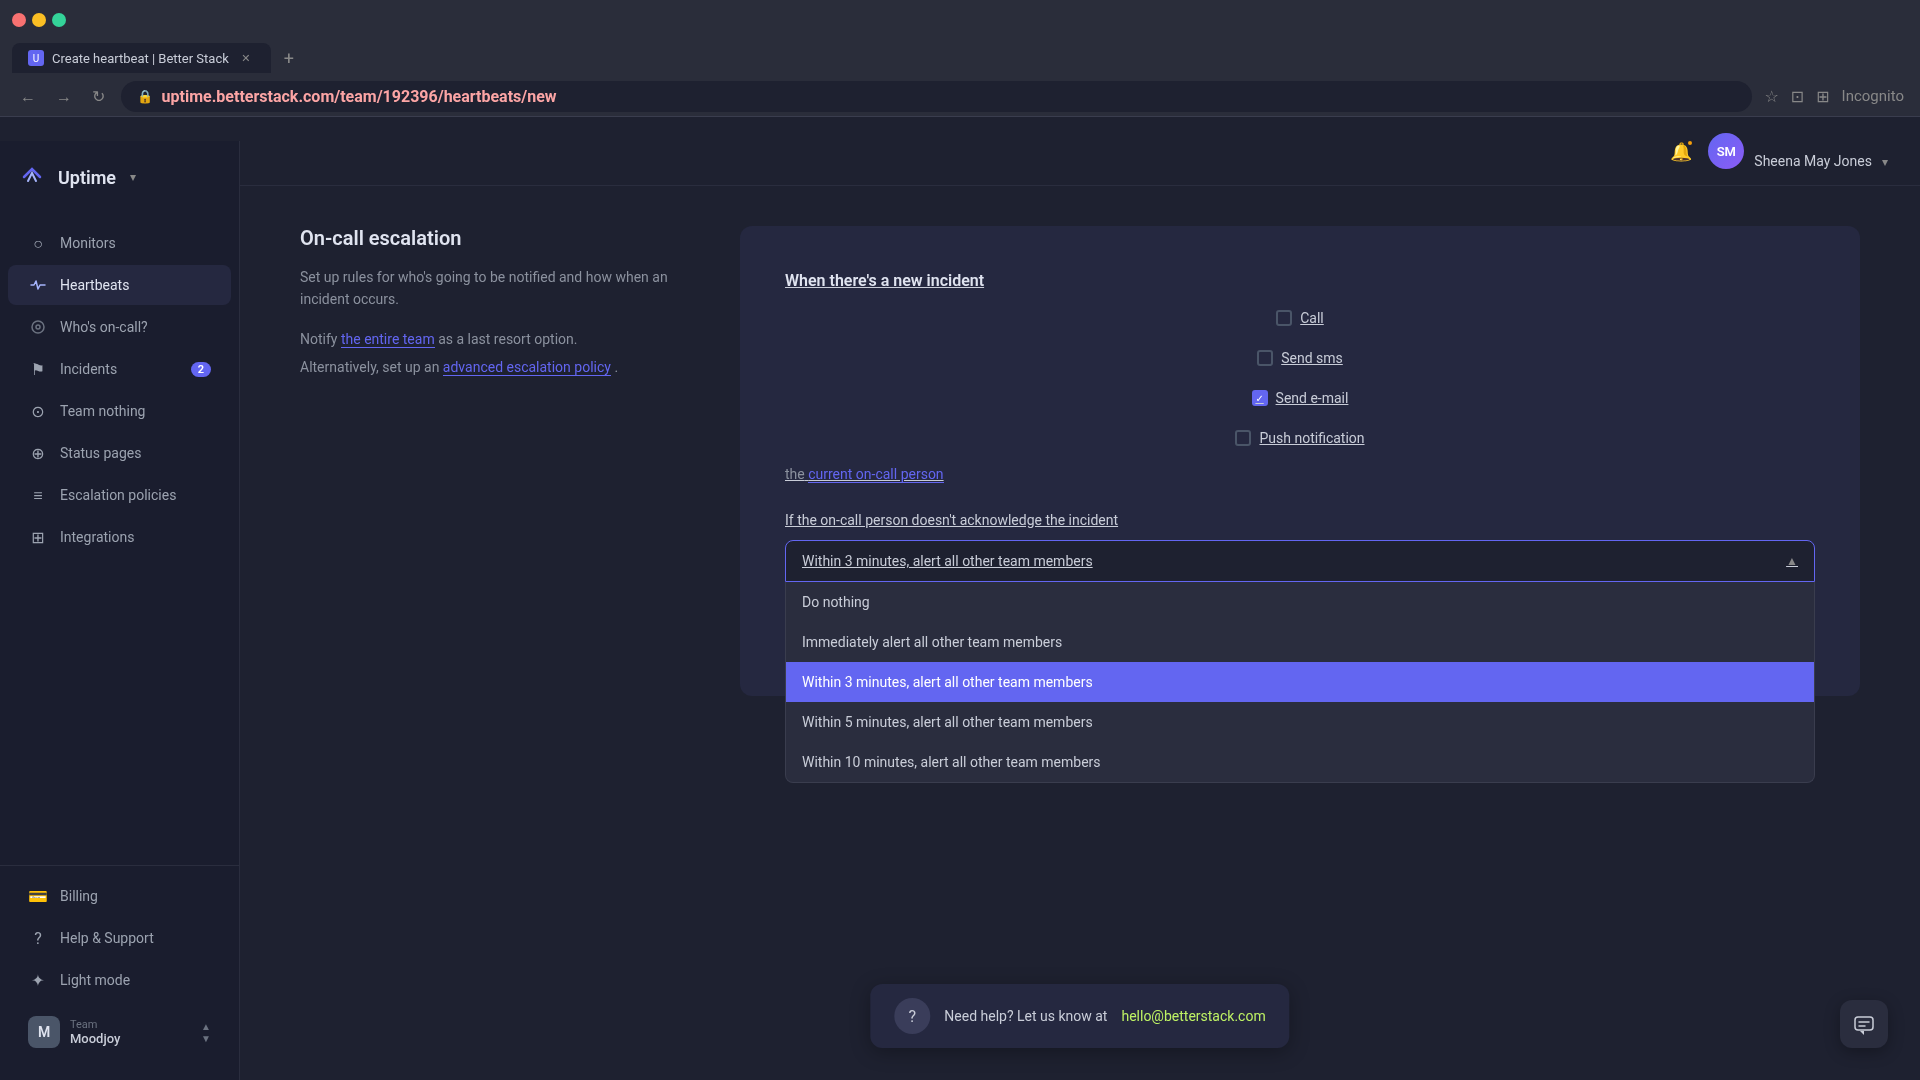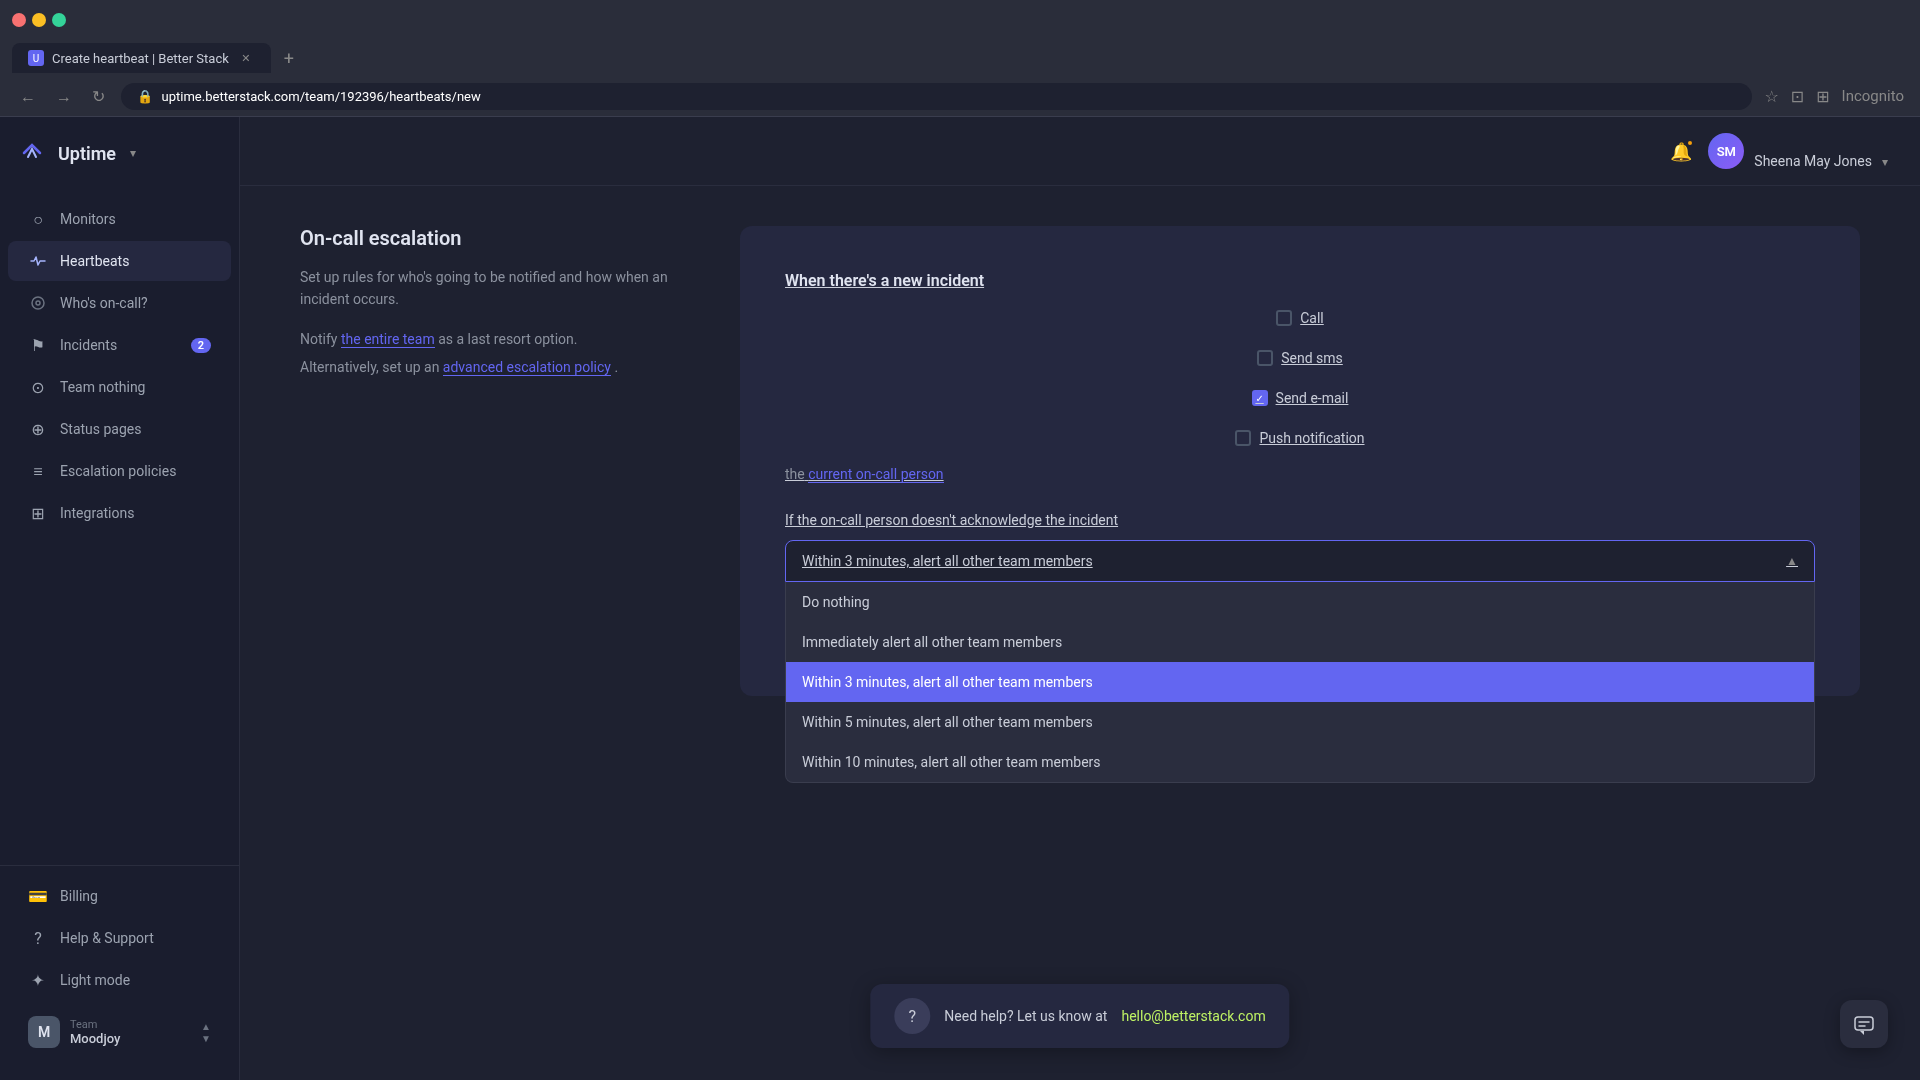--- a/index.html
+++ b/index.html
@@ -101,41 +101,42 @@
       flex: 1;
       background: #1e2130;
       border-radius: 20px;
       padding: 6px 16px;
       font-size: 13px;
       color: #c9cdd8;
       display: flex;
       align-items: center;
       gap: 8px;
     }
-    .address-url { color: #ffffff; font-size: 13px; }
+    .address-url { color: #fca5a5; font-size: 16px; font-weight: bold; }
     .browser-actions {
       display: flex; gap: 12px; align-items: center;
     }
     .browser-action-btn { color: #888; font-size: 16px; cursor: pointer; }
 
     
     .app-layout {
       display: flex;
       flex: 1;
       overflow: hidden;
     }
 
     
     .sidebar {
       width: 240px;
       background: #1a1d2e;
       display: flex;
       flex-direction: column;
       border-right: 1px solid #2a2d3e;
       flex-shrink: 0;
+      margin-top: 24px;
     }
     .sidebar-logo {
       padding: 20px 16px;
       display: flex;
       align-items: center;
       gap: 10px;
       cursor: pointer;
     }
     .logo-icon {
       width: 32px; height: 32px;

